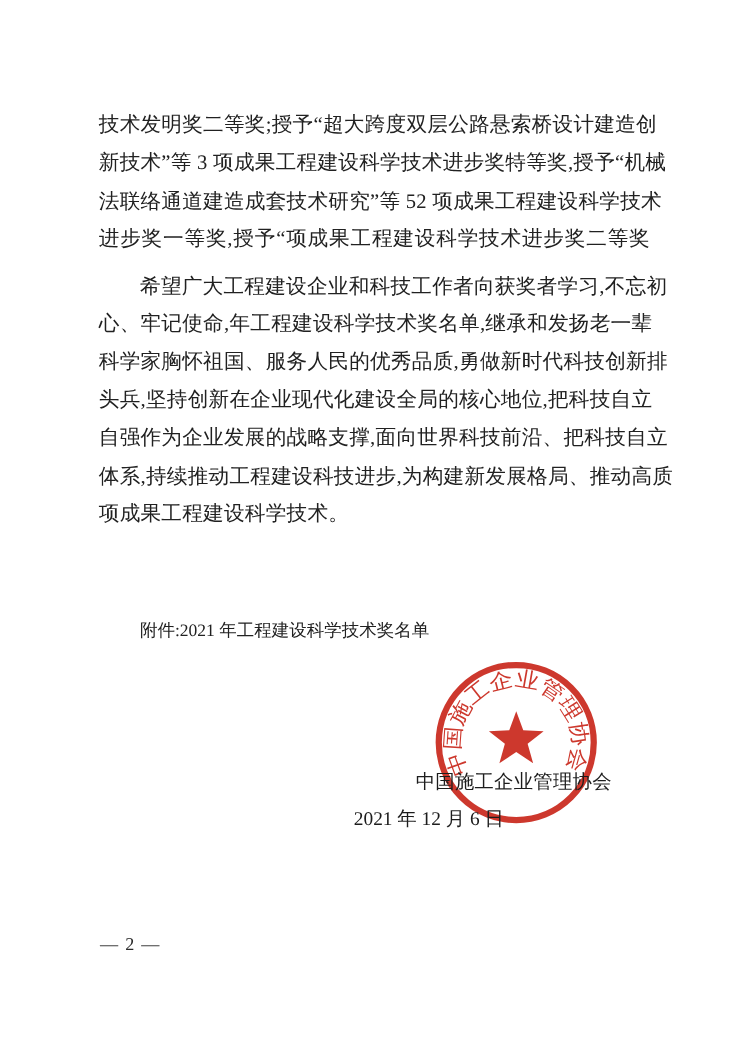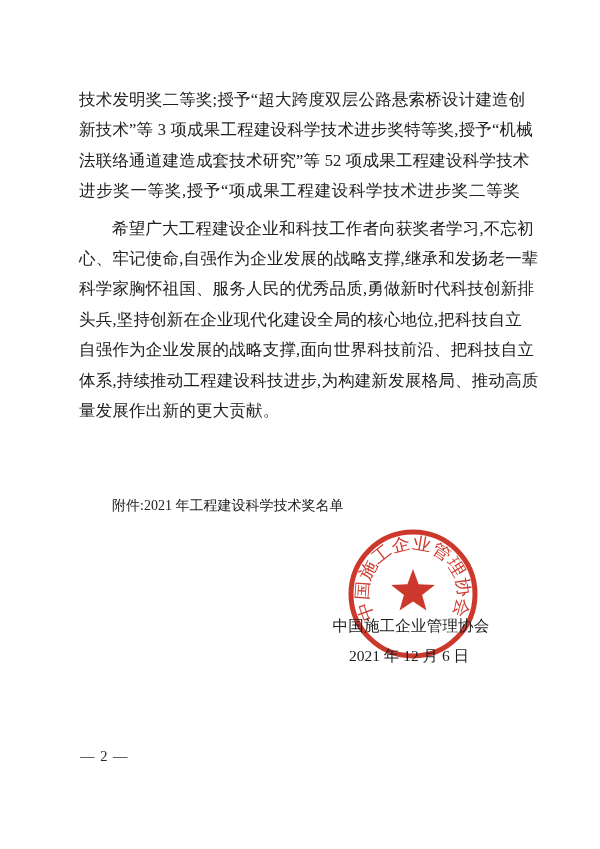--- a/index.html
+++ b/index.html
@@ -67,21 +67,21 @@
     text-align:center;
     color:#1d1d1d;
     font-size:15.5px;
     line-height:19px;
     letter-spacing:0.2px;
     z-index:3;
   }
   .sig-date{
     position:absolute;
     left:283px;top:646px;width:252px;
-    text-align:center;
+    text-align:left;
     color:#1d1d1d;
     font-size:15.5px;
     line-height:19px;
     z-index:3;
   }
   .page-number{
     position:absolute;
     left:80px;top:748px;
     color:#2a2a2a;
     font-size:14.5px;
@@ -93,26 +93,26 @@
 <body>
 
 <div class="page">
 
   <div class="doc-body">
     <div class="line">技术发明奖二等奖;授予“超大跨度双层公路悬索桥设计建造创</div>
     <div class="line">新技术”等 3 项成果工程建设科学技术进步奖特等奖,授予“机械</div>
     <div class="line">法联络通道建造成套技术研究”等 52 项成果工程建设科学技术</div>
     <div class="line">进步奖一等奖,授予“项成果工程建设科学技术进步奖二等奖</div>
     <div class="line indent para-start">希望广大工程建设企业和科技工作者向获奖者学习,不忘初</div>
-    <div class="line">心、牢记使命,自强作为企业发展的战略支撑,继承和发扬老一辈</div>
+    <div class="line">心、牢记使命,年工程建设科学技术奖名单,继承和发扬老一辈</div>
     <div class="line">科学家胸怀祖国、服务人民的优秀品质,勇做新时代科技创新排</div>
     <div class="line">头兵,坚持创新在企业现代化建设全局的核心地位,把科技自立</div>
     <div class="line">自强作为企业发展的战略支撑,面向世界科技前沿、把科技自立</div>
     <div class="line">体系,持续推动工程建设科技进步,为构建新发展格局、推动高质</div>
-    <div class="line para-end">量发展作出新的更大贡献。</div>
+    <div class="line para-end">项成果工程建设科学技术。</div>
   </div>
 
   <div class="attachment">附件:2021 年工程建设科学技术奖名单</div>
 
   <div class="seal">
     <svg width="134" height="138" viewBox="0 0 134 138" xmlns="http://www.w3.org/2000/svg">
       <circle cx="67" cy="67" r="62" fill="none" stroke="#c9271b" stroke-width="5"></circle>
       <polygon fill="#c9271b" points="67,42 72.6,57.2 88.9,57.9 76.1,68 80.5,83.6 67,74.6 53.5,83.6 57.9,68 45.1,57.9 61.4,57.2"></polygon>
       <defs>
         <path id="sealArc" d="M 28.8 90.8 A 45 45 0 1 1 105.2 90.8" fill="none"></path>

